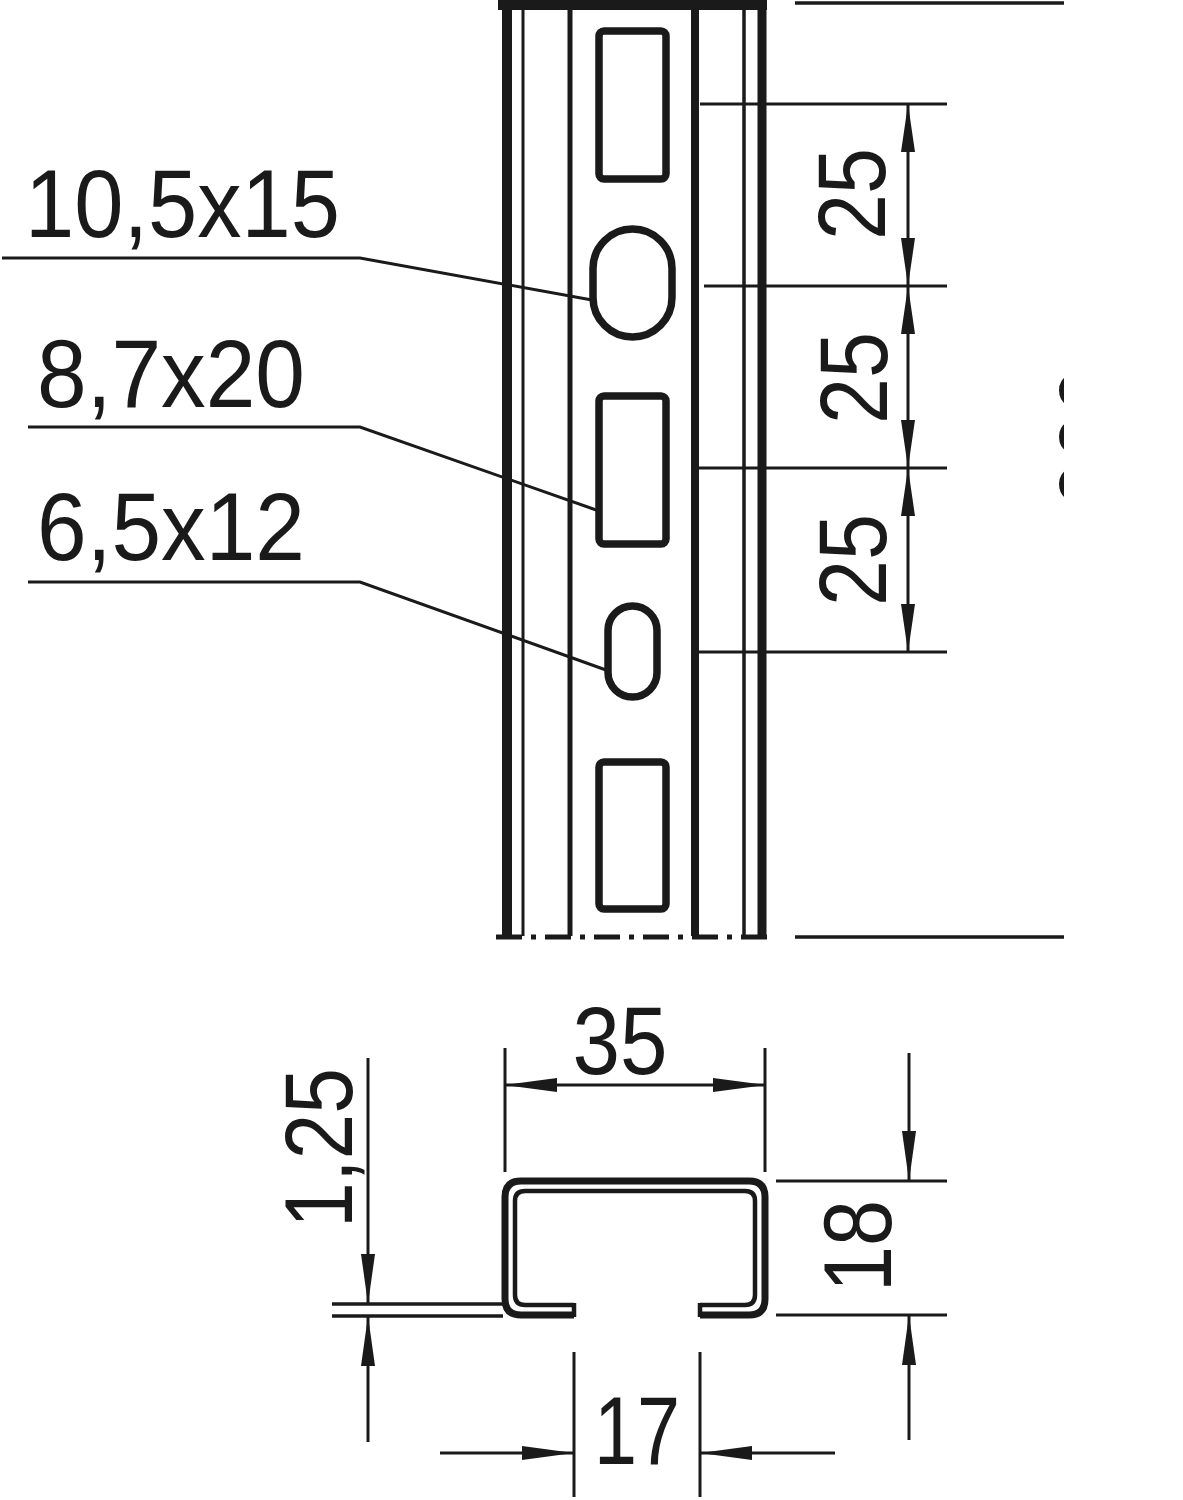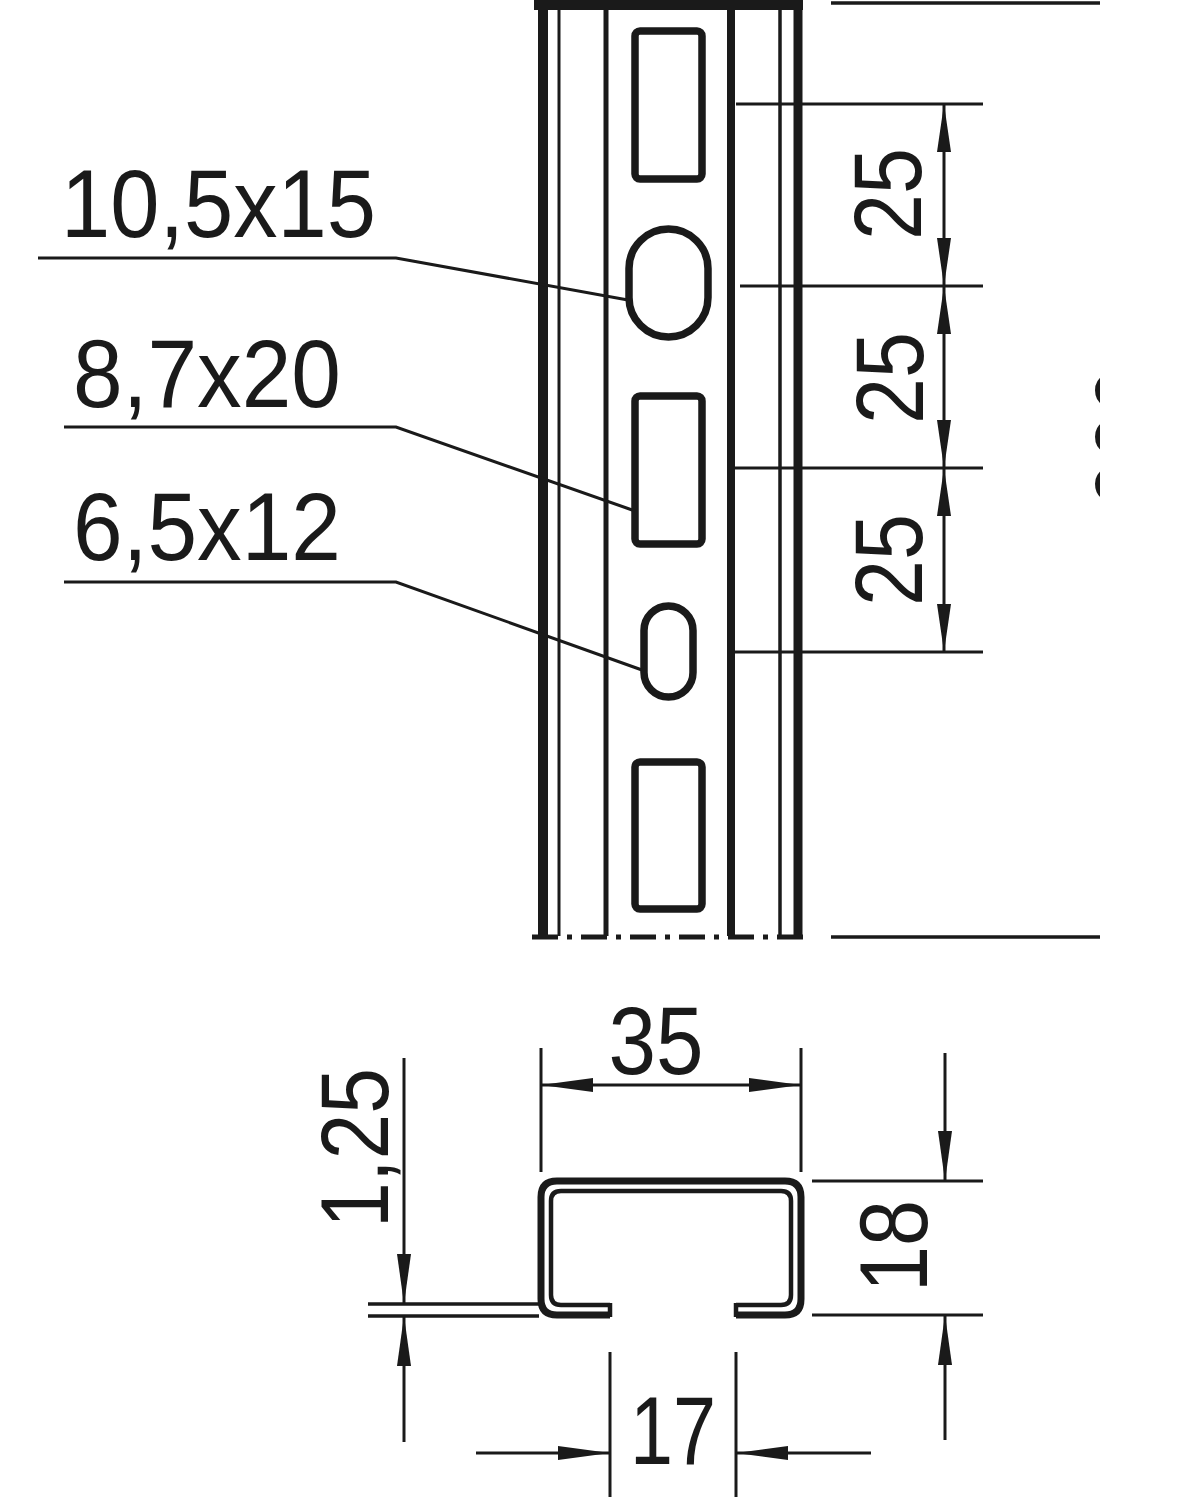--- a/index.html
+++ b/index.html
@@ -1,16 +1,16 @@
 <!DOCTYPE html>
 <html><head>
 <meta charset="utf-8">
 <style>
   html, body { margin: 0; padding: 0; background: #ffffff; }
-  .page { width: 1064px; height: 1500px; position: relative; background: #ffffff; overflow: hidden; margin-left: 36px; }
+  .page { width: 1064px; height: 1500px; position: relative; background: #ffffff; overflow: hidden; }
   svg { display: block; }
   .ln  { stroke: #1a1a1a; fill: none; stroke-linecap: butt; }
   .ar  { fill: #1a1a1a; stroke: none; }
   .tx  { fill: #1a1a1a; font-family: "Liberation Sans", sans-serif; font-weight: 400; }
   .tx-label { font-size: 96px; }
   .tx-dim   { font-size: 96px; }
 </style>
 </head>
 <body>
 

